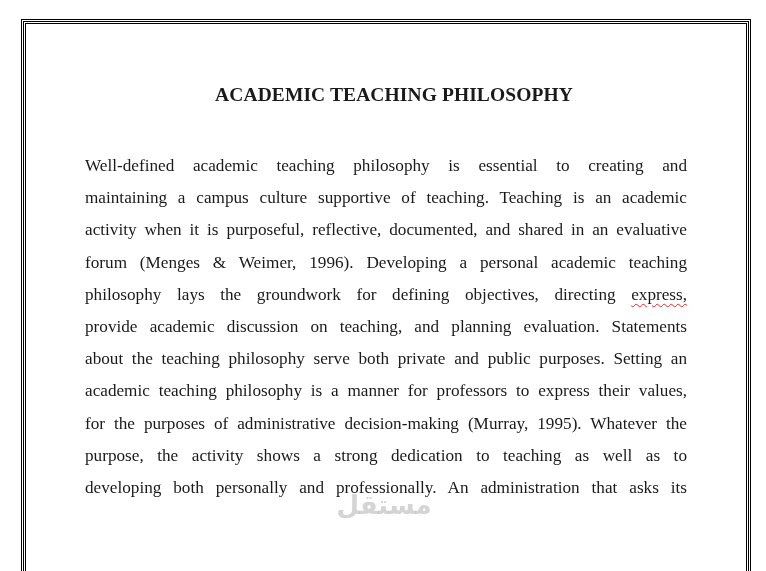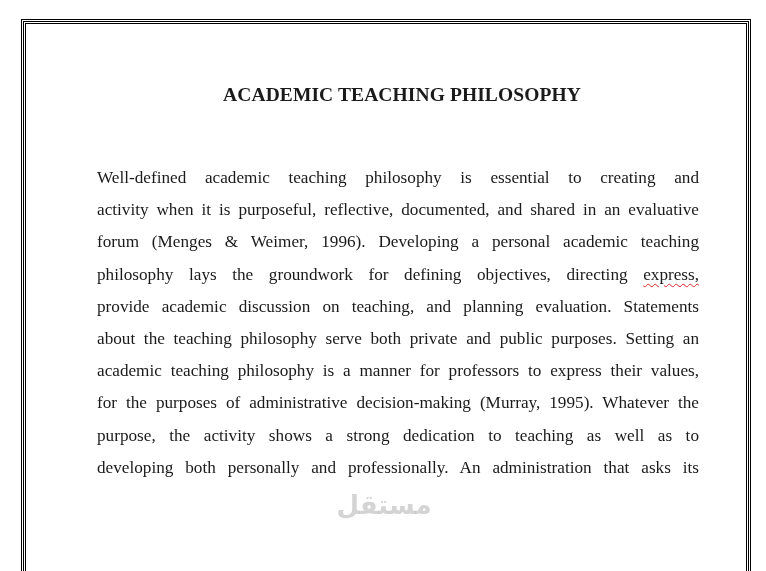--- a/index.html
+++ b/index.html
@@ -34,36 +34,36 @@
     }
     .page {
       position: absolute;
       left: 85px;
       top: 0;
       width: 602px;
     }
     .doc-title {
       position: absolute;
       top: 84px;
-      left: 16px;
+      left: 8px;
       width: 602px;
       text-align: center;
       font-weight: bold;
       font-size: 19.5px;
       letter-spacing: 0.1px;
       margin: 0;
       white-space: nowrap;
       font-family: Liberation Serif, serif;
     }
     .body-text {
       position: absolute;
       top: 150px;
       left: 0;
       width: 602px;
-      margin: 12px;
+      margin: 0;
     }
     .line {
       display: block;
       height: 32.2px;
       line-height: 32.2px;
       font-size: 17.2px;
       text-align: justify;
       text-align-last: justify;
       white-space: nowrap;
       overflow: visible;
@@ -94,20 +94,21 @@
 
 <div class="page-border b1"></div>
 <div class="page-border b2"></div>
 <div class="page-border b3"></div>
 
 <div class="page">
   <h1 class="doc-title">ACADEMIC TEACHING PHILOSOPHY</h1>
 
   <div class="body-text">
     <span class="line">Well-defined academic teaching philosophy is essential to creating and</span>
+    <span class="line">maintaining a campus culture supportive of teaching. Teaching is an academic</span>
     <span class="line">activity when it is purposeful, reflective, documented, and shared in an evaluative</span>
     <span class="line">forum (Menges &amp; Weimer, 1996). Developing a personal academic teaching</span>
     <span class="line"><span>philosophy lays the groundwork for defining objectives, directing </span><span class="spell-error">express,</span></span>
     <span class="line">provide academic discussion on teaching, and planning evaluation. Statements</span>
     <span class="line">about the teaching philosophy serve both private and public purposes. Setting an</span>
     <span class="line">academic teaching philosophy is a manner for professors to express their values,</span>
     <span class="line">for the purposes of administrative decision-making (Murray, 1995). Whatever the</span>
     <span class="line">purpose, the activity shows a strong dedication to teaching as well as to</span>
     <span class="line">developing both personally and professionally. An administration that asks its</span>
   </div>

